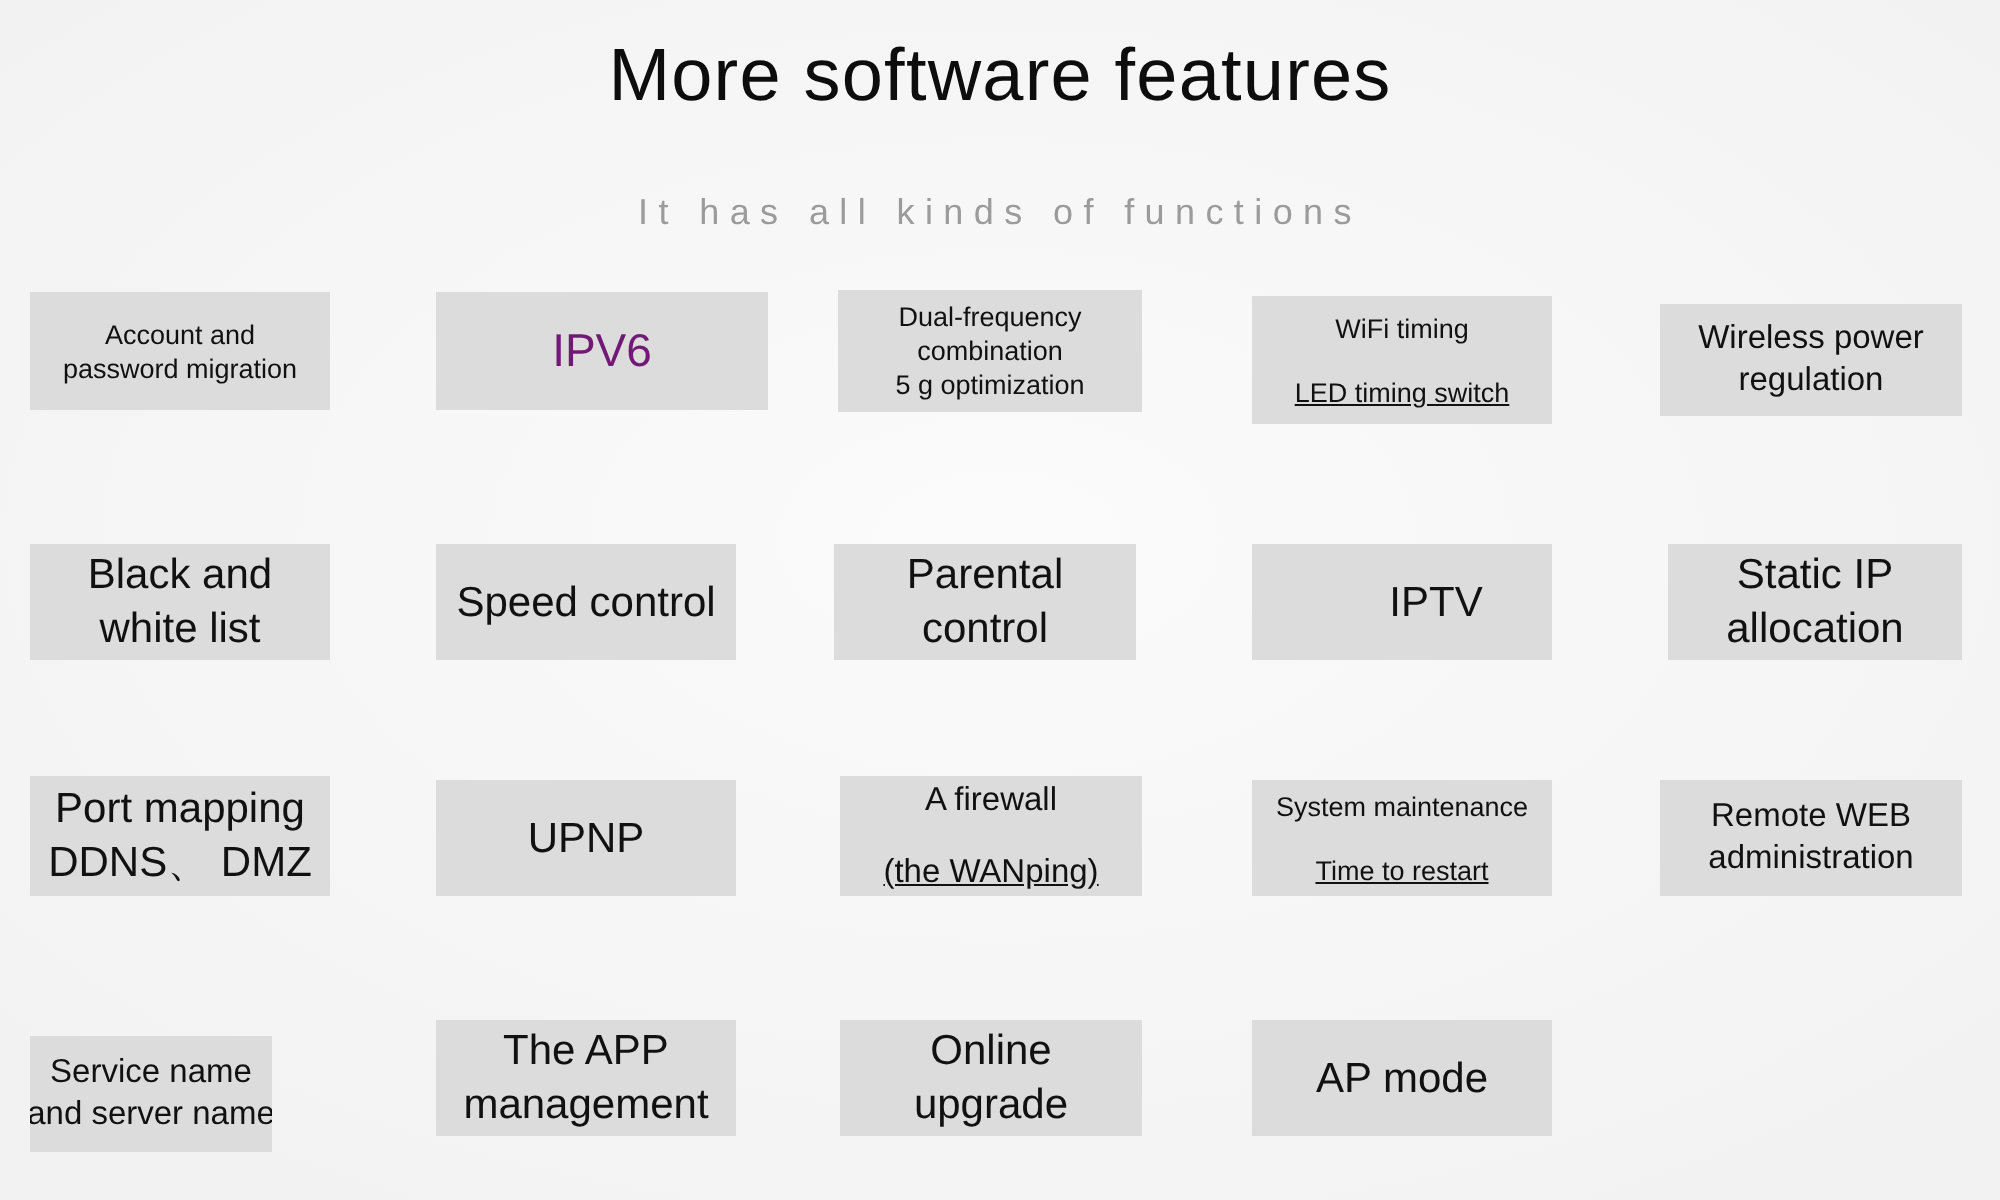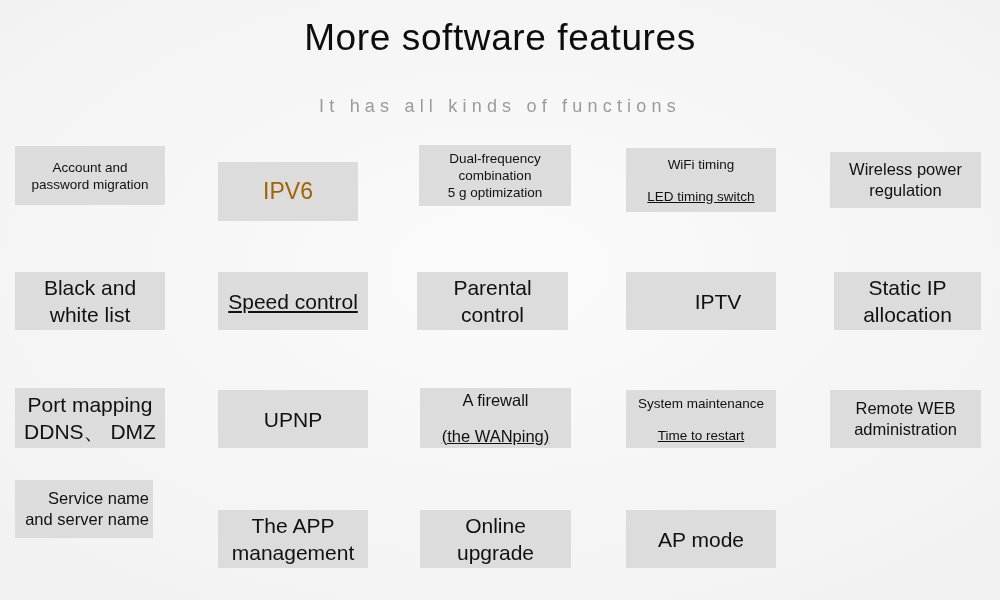--- a/index.html
+++ b/index.html
@@ -84,41 +84,41 @@
 
   <div id="title">More software features</div>
 
   <div id="subtitle">It has all kinds of functions</div>
 
   <div id="cards-layer">
       <div class="card t-sm" style="left: 15px; top: 146px; width: 150px; height: 59px; background: rgb(220, 220, 220); color: rgb(17, 17, 17);">
         <span class="line">Account and</span>
         <span class="line">password migration</span>
       </div>
-      <div class="card t-xl" style="left: 218px; top: 162px; width: 140px; height: 59px; background: rgb(220, 220, 220); color: #a16207;">
+      <div class="card t-xl" style="left: 218px; top: 146px; width: 166px; height: 59px; background: rgb(220, 220, 220); color: #701a75;">
         <span class="line">IPV6</span>
       </div>
       <div class="card t-sm" style="left: 419px; top: 145px; width: 152px; height: 61px; background: rgb(220, 220, 220); color: rgb(17, 17, 17);">
         <span class="line">Dual-frequency</span>
         <span class="line">combination</span>
         <span class="line">5 g optimization</span>
       </div>
       <div class="card t-sm gap-lines" style="left: 626px; top: 148px; width: 150px; height: 64px; background: rgb(220, 220, 220); color: rgb(17, 17, 17); text-align: center;">
         <span class="line">WiFi timing</span>
         <span class="line">LED timing switch</span>
       </div>
       <div class="card t-md" style="left: 830px; top: 152px; width: 151px; height: 56px; background: rgb(220, 220, 220); color: rgb(17, 17, 17);">
         <span class="line">Wireless power</span>
         <span class="line">regulation</span>
       </div>
       <div class="card t-lg" style="left: 15px; top: 272px; width: 150px; height: 58px; background: rgb(220, 220, 220); color: rgb(17, 17, 17);">
         <span class="line">Black and</span>
         <span class="line">white list</span>
       </div>
-      <div class="card t-lg" style="left: 218px; top: 272px; width: 150px; height: 58px; background: rgb(220, 220, 220); color: rgb(17, 17, 17); text-decoration: underline;">
+      <div class="card t-lg" style="left: 218px; top: 272px; width: 150px; height: 58px; background: rgb(220, 220, 220); color: rgb(17, 17, 17);">
         <span class="line">Speed control</span>
       </div>
       <div class="card t-lg" style="left: 417px; top: 272px; width: 151px; height: 58px; background: rgb(220, 220, 220); color: rgb(17, 17, 17);">
         <span class="line">Parental</span>
         <span class="line">control</span>
       </div>
       <div class="card t-lg" style="left: 626px; top: 272px; width: 150px; height: 58px; background: rgb(220, 220, 220); color: rgb(17, 17, 17); padding-left: 38px;">
         <span class="line">IPTV</span>
       </div>
       <div class="card t-lg" style="left: 834px; top: 272px; width: 147px; height: 58px; background: rgb(220, 220, 220); color: rgb(17, 17, 17);">
@@ -137,21 +137,21 @@
         <span class="line">(the WANping)</span>
       </div>
       <div class="card t-sm gap-lines" style="left: 626px; top: 390px; width: 150px; height: 58px; background: rgb(220, 220, 220); color: rgb(17, 17, 17);">
         <span class="line">System maintenance</span>
         <span class="line">Time to restart</span>
       </div>
       <div class="card t-md" style="left: 830px; top: 390px; width: 151px; height: 58px; background: rgb(220, 220, 220); color: rgb(17, 17, 17);">
         <span class="line">Remote WEB</span>
         <span class="line">administration</span>
       </div>
-      <div class="card t-md" style="left: 15px; top: 480px; width: 138px; height: 58px; background: rgb(220, 220, 220); color: rgb(17, 17, 17); align-items: flex-end;">
+      <div class="card t-md" style="left: 15px; top: 518px; width: 121px; height: 58px; background: rgb(220, 220, 220); color: rgb(17, 17, 17);">
         <span class="line">Service name</span>
         <span class="line">and server name</span>
       </div>
       <div class="card t-lg" style="left: 218px; top: 510px; width: 150px; height: 58px; background: rgb(220, 220, 220); color: rgb(17, 17, 17);">
         <span class="line">The APP</span>
         <span class="line">management</span>
       </div>
       <div class="card t-lg" style="left: 420px; top: 510px; width: 151px; height: 58px; background: rgb(220, 220, 220); color: rgb(17, 17, 17);">
         <span class="line">Online</span>
         <span class="line">upgrade</span>

